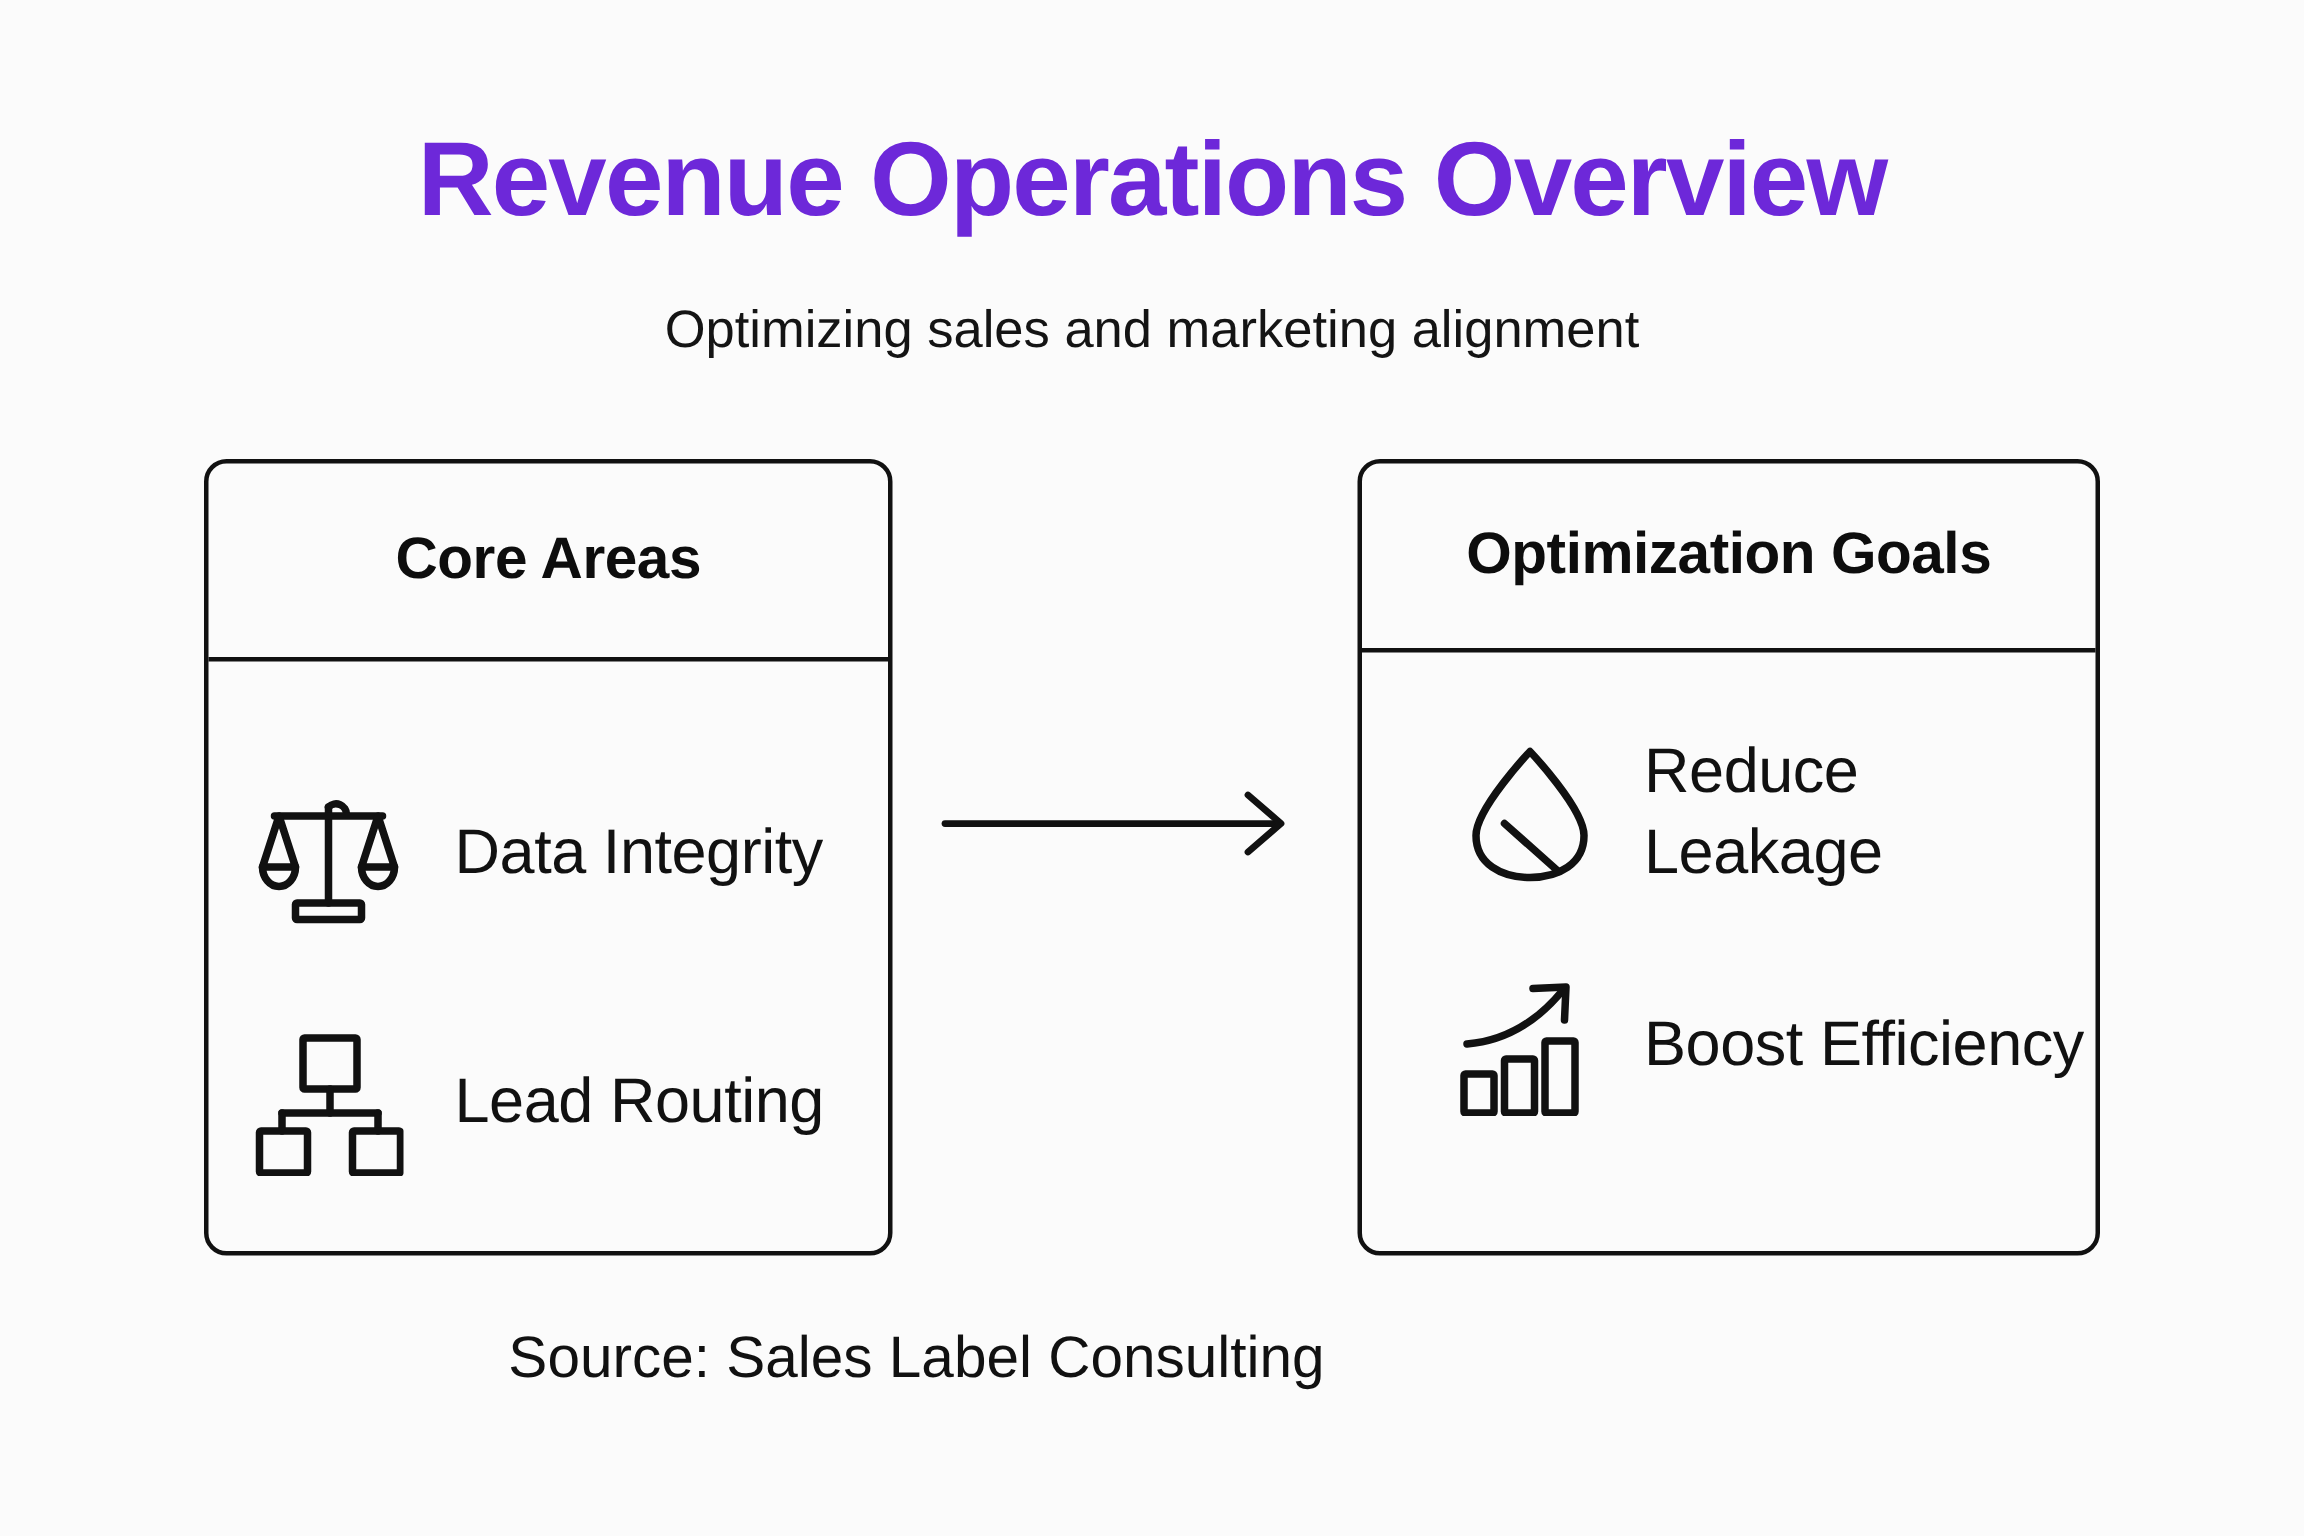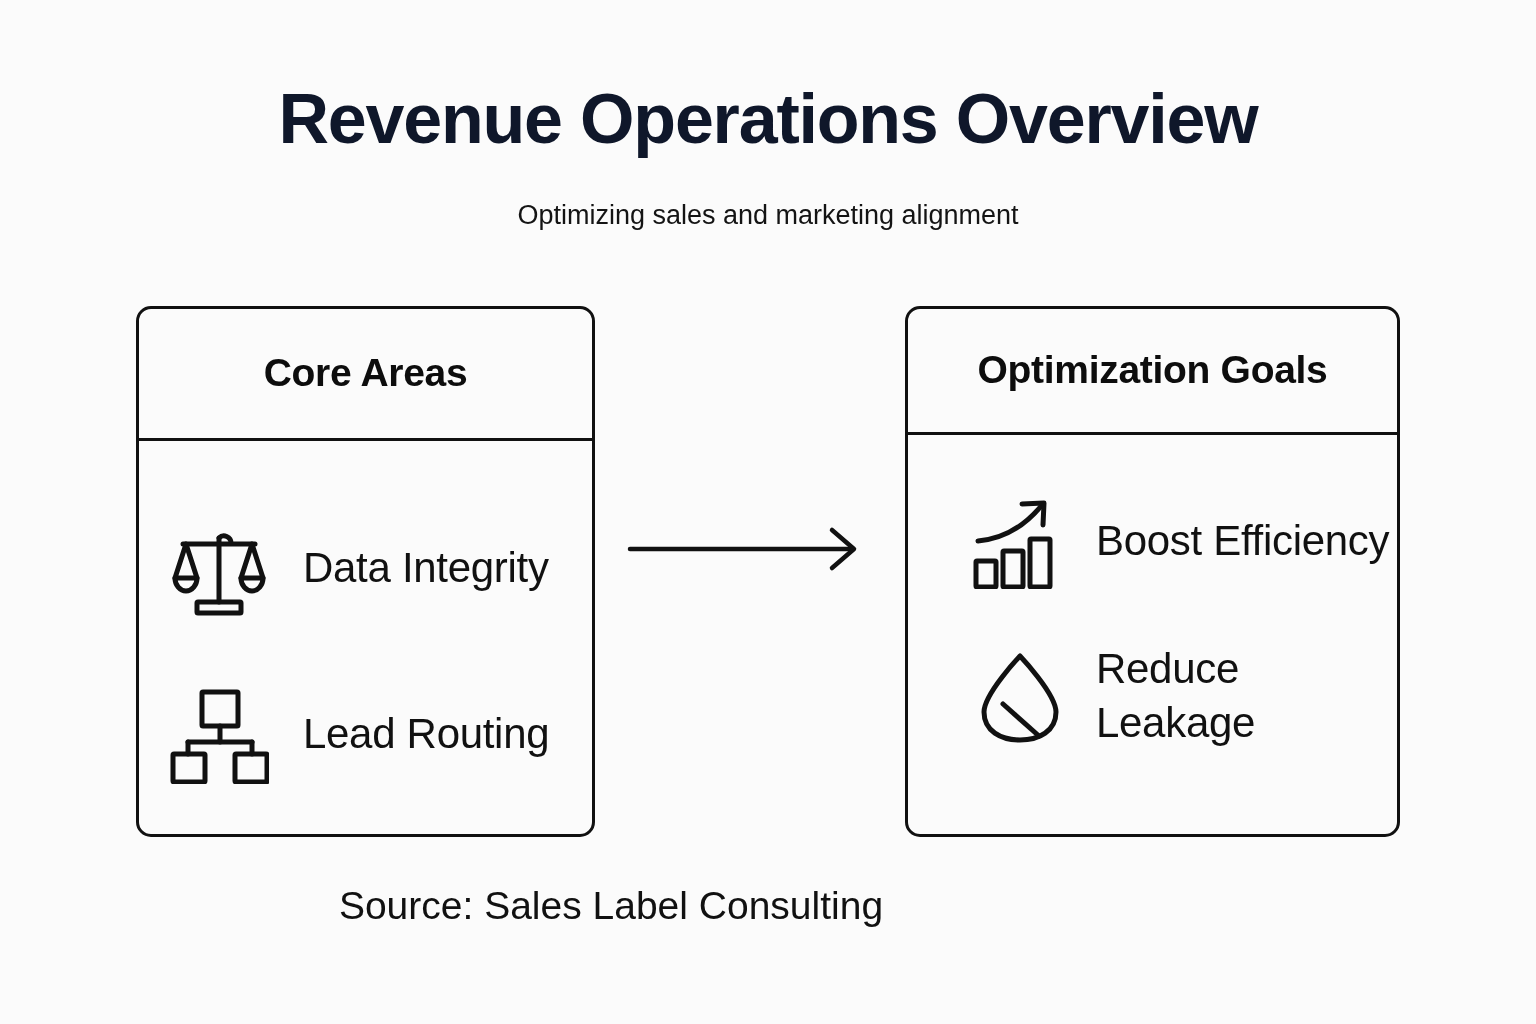--- a/index.html
+++ b/index.html
@@ -28,25 +28,25 @@
     width: 1536px;
     text-align: center;
   }
 
   #page-title {
     font-size: 70px;
     font-weight: 700;
     letter-spacing: -1.2px;
     line-height: 1.0;
     margin: 0;
-    color: #0f172a;
+    color: #6d28d9;
   }
 
   #page-subtitle {
-    font-size: 27px;
+    font-size: 35px;
     font-weight: 400;
     line-height: 1.0;
     margin: 0;
     padding-top: 48px;
     color: #141414;
   }
 
   
   .card {
     position: absolute;
@@ -225,41 +225,41 @@
   <div class="card" id="card-optimization-goals">
 
     <div class="card-header">Optimization Goals</div>
 
     <div class="card-body">
 
       <div class="card-item">
         <span class="item-icon">
           <svg width="96" height="96" viewBox="0 0 96 96" fill="none" stroke="#111111" stroke-width="5" stroke-linecap="round" stroke-linejoin="round">
 
+            <path d="M48 8 C 48 8 12 46 12 64 C 12 83 29 92 48 92 C 67 92 84 83 84 64 C 84 46 48 8 48 8 Z"></path>
+
+            <line x1="31" y1="56" x2="67" y2="88"></line>
+          </svg>
+        </span>
+        <span class="item-label">Reduce Leakage</span>
+      </div>
+
+      <div class="card-item">
+        <span class="item-icon">
+          <svg width="96" height="96" viewBox="0 0 96 96" fill="none" stroke="#111111" stroke-width="5" stroke-linecap="round" stroke-linejoin="round">
+
             <path d="M6 48 C 30 46 52 34 70 12"></path>
             <polyline points="50,11 72,10 71,32"></polyline>
 
             <rect x="4" y="68" width="20" height="26" rx="1"></rect>
             <rect x="31" y="58" width="20" height="36" rx="1"></rect>
             <rect x="58" y="46" width="20" height="48" rx="1"></rect>
           </svg>
         </span>
         <span class="item-label">Boost Efficiency</span>
       </div>
 
-      <div class="card-item">
-        <span class="item-icon">
-          <svg width="96" height="96" viewBox="0 0 96 96" fill="none" stroke="#111111" stroke-width="5" stroke-linecap="round" stroke-linejoin="round">
-
-            <path d="M48 8 C 48 8 12 46 12 64 C 12 83 29 92 48 92 C 67 92 84 83 84 64 C 84 46 48 8 48 8 Z"></path>
-
-            <line x1="31" y1="56" x2="67" y2="88"></line>
-          </svg>
-        </span>
-        <span class="item-label">Reduce Leakage</span>
-      </div>
-
     </div>
   </div>
 
   <div id="source-caption">Source: Sales Label Consulting</div>
 
 </div>
 
 </body></html>

